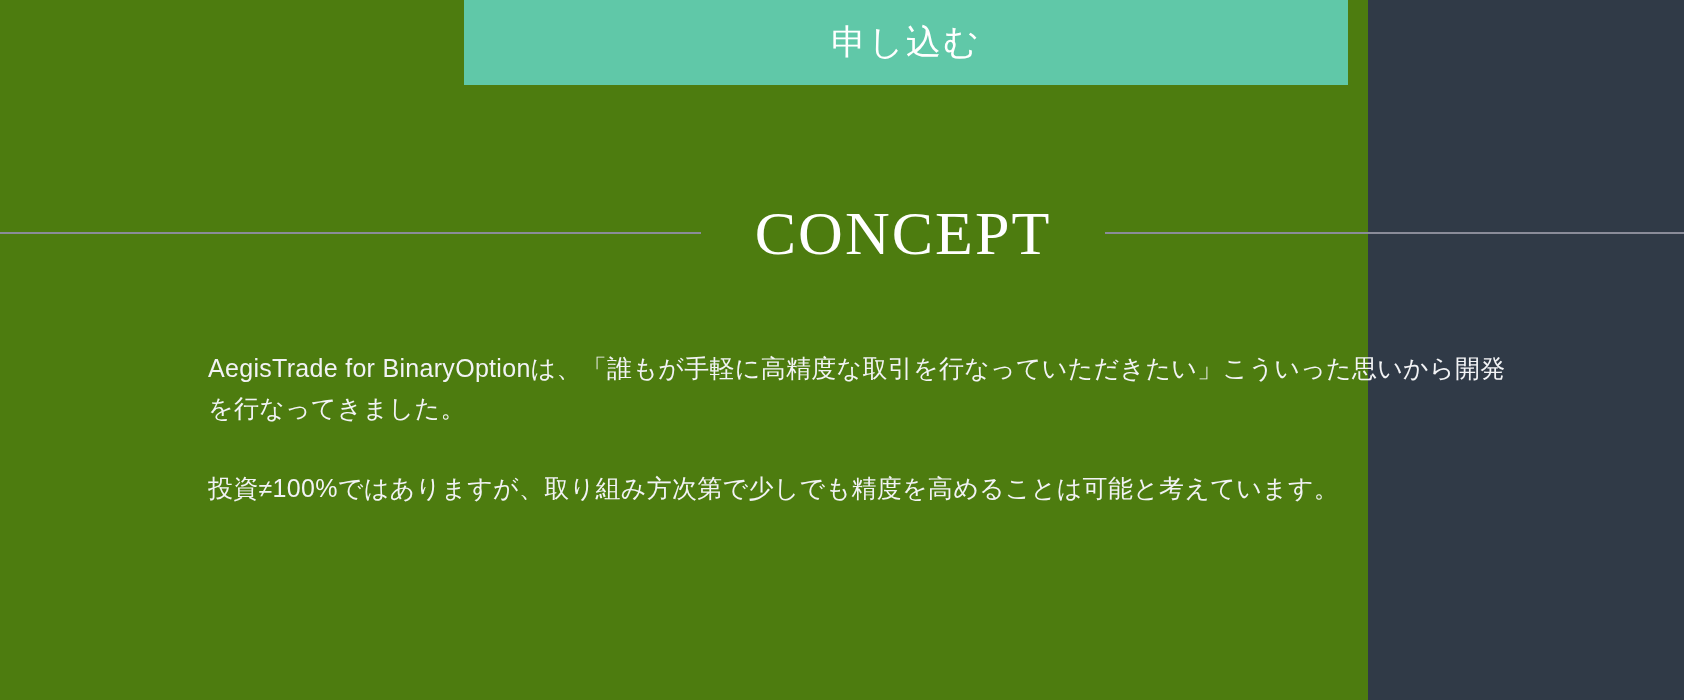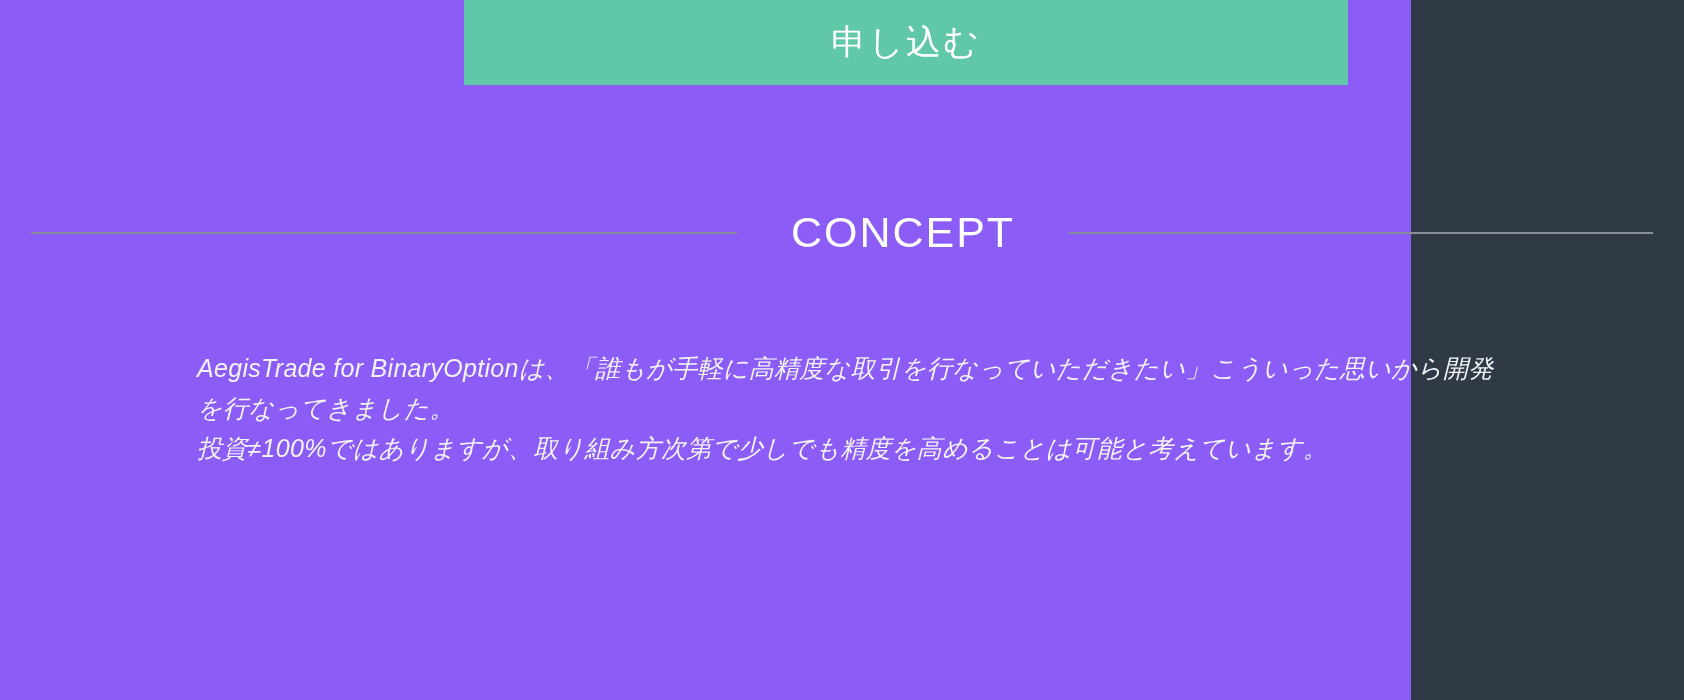--- a/index.html
+++ b/index.html
@@ -12,22 +12,21 @@
     overflow: hidden;
     background: #303a47;
     font-family: "Liberation Sans", "DejaVu Sans", sans-serif;
     -webkit-font-smoothing: antialiased;
   }
 
   .page {
     position: relative;
     width: 1368px;
     height: 700px;
-    background: #8b5cf6;
-    padding-left: 43px;
+    background: #4d7c0f;
   }
 
   
   .cta-wrap {
     position: absolute;
     left: 0;
     top: 0;
     width: 1684px;
     height: 86px;
   }
@@ -74,47 +73,47 @@
   }
   .rule-left {
     width: 706px;
   }
   .rule-right {
     width: 584px;
   }
   .heading-title {
     flex: 0 0 auto;
     color: #ffffff;
-    font-family: Liberation Sans, sans-serif;
-    font-size: 43px;
+    font-family: Liberation Serif, serif;
+    font-size: 62px;
     font-weight: 400;
     letter-spacing: 2px;
     line-height: 1;
     padding: 0 54px;
     white-space: nowrap;
   }
 
   
   .concept-body {
     position: absolute;
-    left: 197px;
+    left: 208px;
     top: 348px;
     width: 1320px;
     color: #f2f3f5;
     font-family: "Liberation Sans", "DejaVu Sans", sans-serif;
     font-size: 25px;
     line-height: 40px;
     letter-spacing: 0.3px;
-    font-style: italic;
   }
   .concept-body p {
     margin: 0;
     padding: 0;
   }
   .concept-body p + p {
+    margin-top: 40px;
   }
 </style>
 </head>
 <body>
 
 <div class="page">
 
   <div class="cta-wrap">
     <button class="cta-button">
       <span class="cta-label">申し込む</span>

